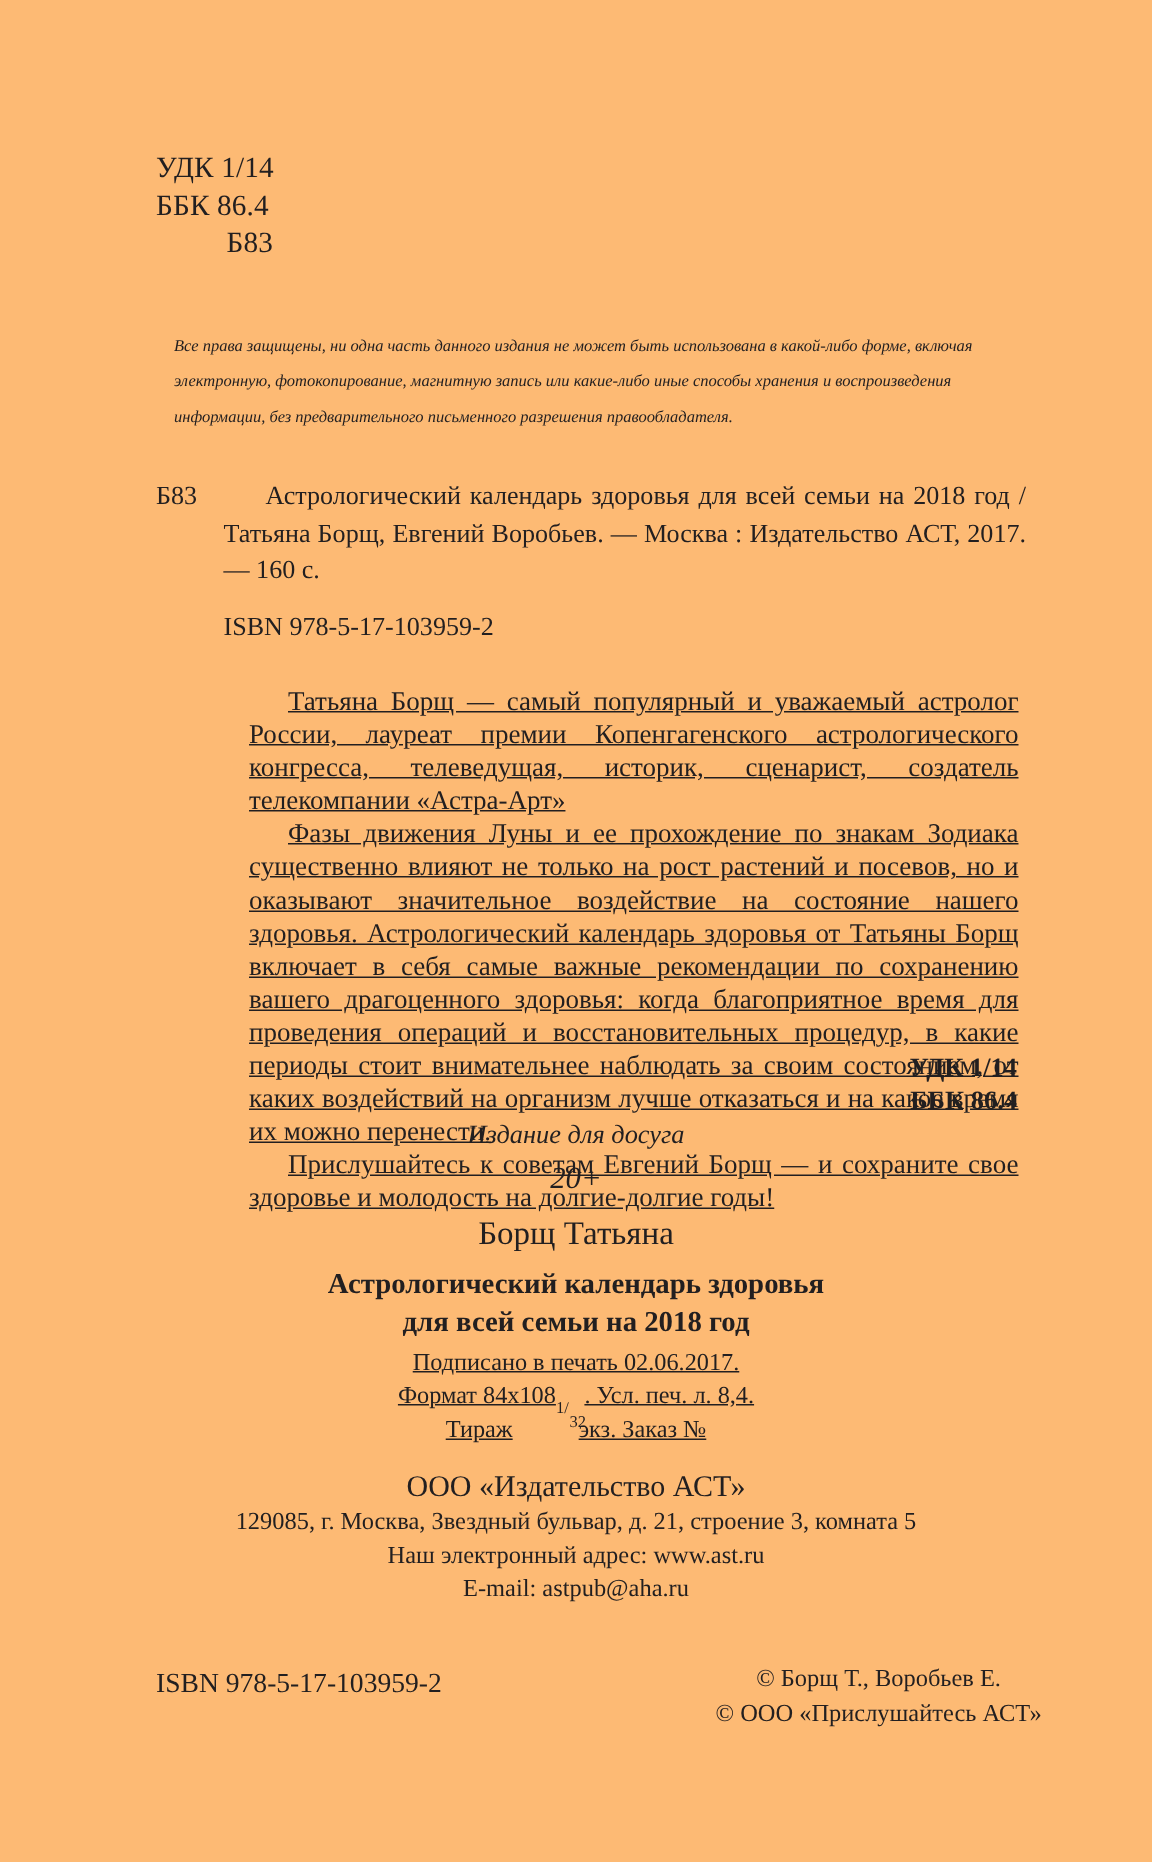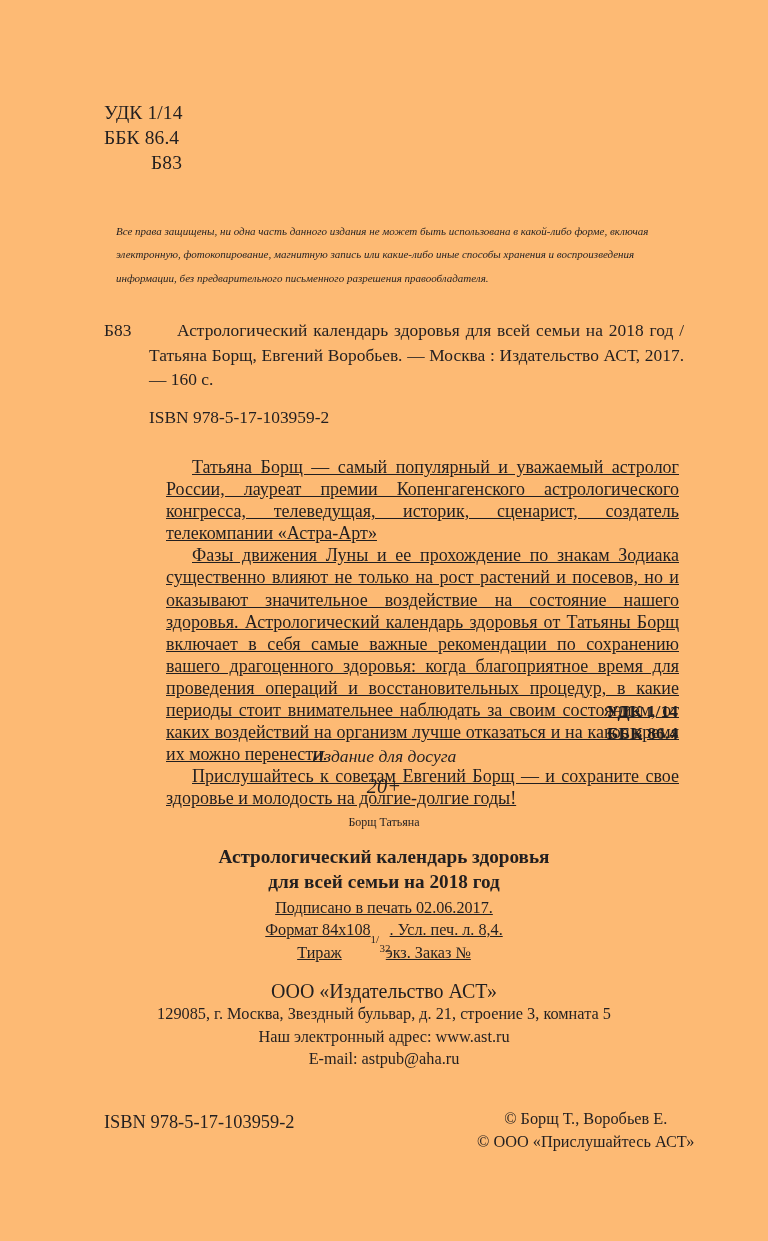--- a/index.html
+++ b/index.html
@@ -116,21 +116,21 @@
     font-size: 17.6px;
     line-height: 24px;
   }
   #imprint .age-rating {
     font-style: italic;
     font-size: 20.5px;
     line-height: 30px;
     margin-top: 3px;
   }
   #imprint .authors {
-    font-size: 12px;
+    font-size: 22px;
     line-height: 24.5px;
     margin-top: 9px;
   }
   #imprint .book-title {
     font-weight: bold;
     font-size: 19.2px;
     line-height: 25.5px;
     margin-top: 9px;
   }
   #imprint .print-details {

